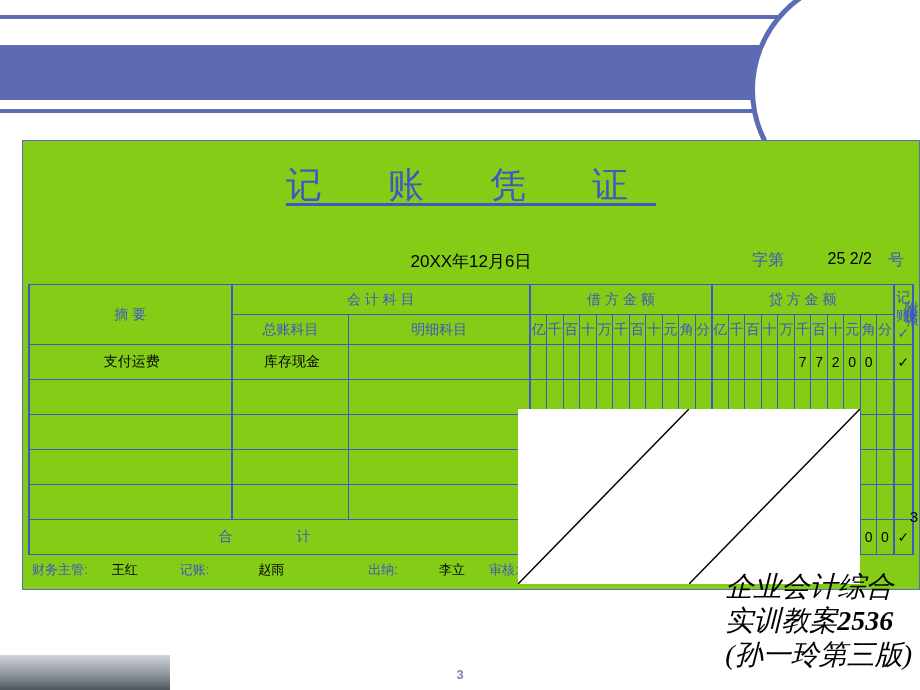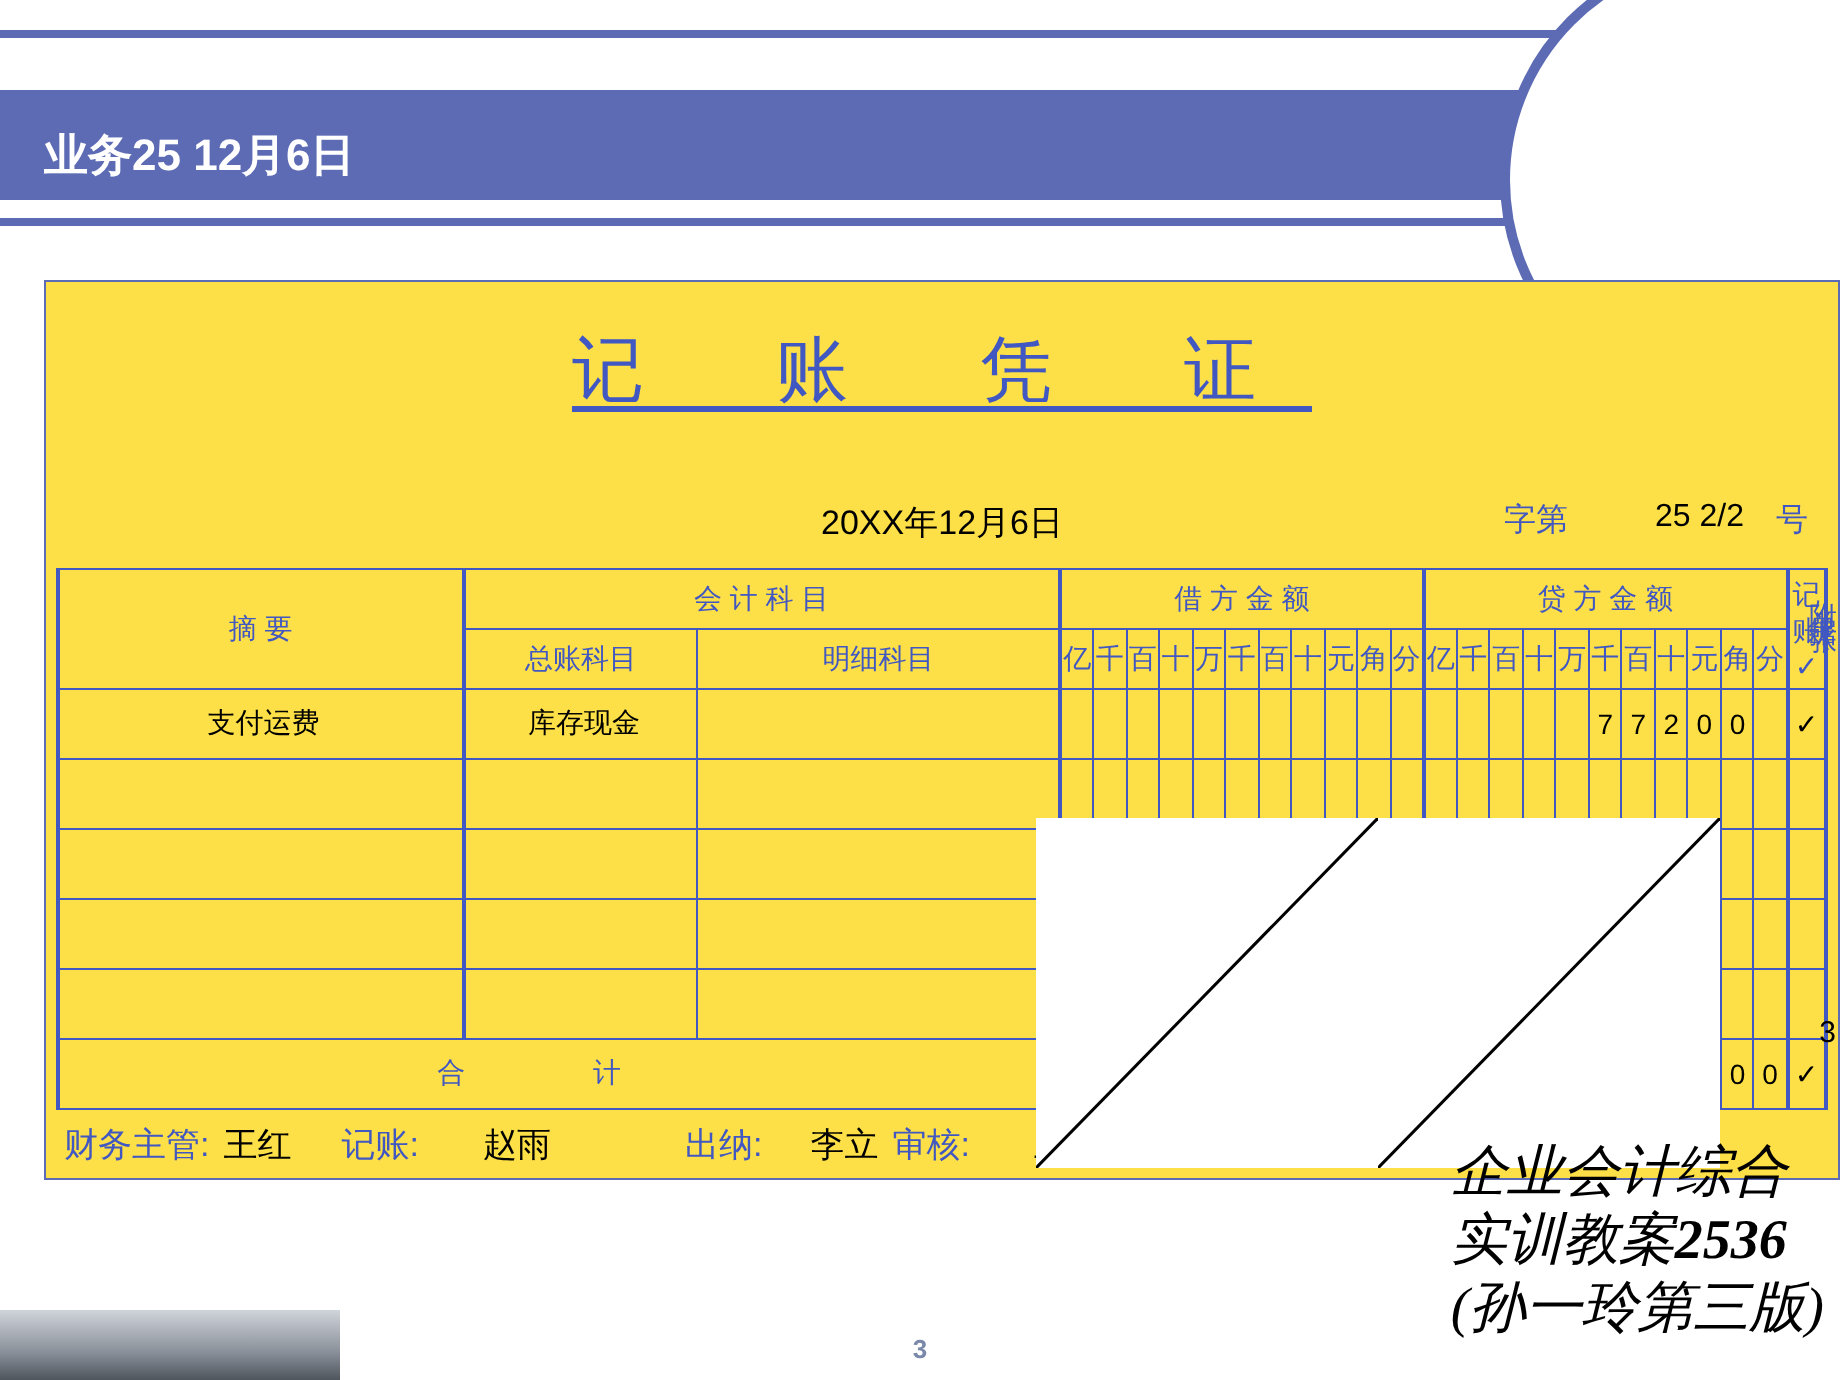--- a/index.html
+++ b/index.html
@@ -2,21 +2,21 @@
 <html><head>
 <meta charset="utf-8">
 <style>
 *{box-sizing:border-box;margin:0;padding:0}
 body{width:920px;height:690px;overflow:hidden;font-family:"SimSun","Microsoft YaHei",sans-serif;background:#fff;position:relative}
 .hdr{position:absolute;top:15px;left:0;right:0;height:110px}
 .hdr::before{content:"";position:absolute;top:0;left:0;right:0;height:90px;border-top:4px solid #5c6bb4;border-bottom:4px solid #5c6bb4;background:#fff}
 .hdr-circle{position:absolute;right:-60px;top:-40px;width:230px;height:230px;border-radius:50%;border:5px solid #5c6bb4;background:#fff}
 .hdr-title{position:absolute;top:48px;left:22px;color:#fff;font-size:22px;font-weight:bold;z-index:2}
 .hdr-band{position:absolute;top:30px;left:0;right:0;height:55px;background:#5c6bb4}
-.voucher{position:absolute;top:140px;left:22px;right:0;background:#fde047;border:1px solid #5c6bb4;padding:10px 5px 10px 5px;height:450px}
+.voucher{position:absolute;top:140px;left:22px;right:0;background:#84cc16;border:1px solid #5c6bb4;padding:10px 5px 10px 5px;height:450px}
 .vtitle{text-align:center;color:#4157c1;font-size:36px;letter-spacing:28px;padding:10px 0 4px;text-decoration:underline;text-underline-offset:6px}
 .dateline{position:relative;height:30px;margin:36px 0 4px}
 .dateline .d{position:absolute;left:50%;transform:translateX(-50%);font-size:17px}
 .dateline .z{position:absolute;right:130px;color:#4157c1;font-size:16px}
 .dateline .n{position:absolute;right:42px;font-size:16px}
 .dateline .h{position:absolute;right:10px;color:#4157c1;font-size:16px}
 table{border-collapse:collapse;width:100%;table-layout:fixed}
 td,th{border:1px solid #4157c1;font-size:14px;text-align:center;padding:0;height:28px;color:#000}
 th{color:#4157c1;font-weight:normal}
 .thick-r{border-right:2px solid #4157c1}
@@ -24,36 +24,35 @@
 .digitcell{width:15.5px;font-size:14px;padding:0}
 .summary{width:190px}
 .acct1{width:110px}
 .acct2{width:170px}
 .jz{width:18px;font-size:13px;line-height:14px}
 .row td{height:35px}
 .hrow th{height:30px}
 .left{text-align:center;padding-left:3px}
 .diag{position:absolute;background:#fff;pointer-events:none}
 .diag svg{width:100%;height:100%}
-.footer{display:flex;color:#4157c1;font-size:17px;padding:6px 4px 0;gap:7px}
+.footer{display:flex;color:#4157c1;font-size:13px;padding:6px 4px 0;gap:24px}
 .footer span.v{color:#000}
 .attach{position:absolute;right:-2px;top:290px;color:#4157c1;font-size:14px;writing-mode:vertical-rl;line-height:20px}
 .pgnum{position:absolute;bottom:8px;left:50%;transform:translateX(-50%);color:#7a88a9;font-size:13px;font-weight:bold}
 .watermark{position:absolute;right:8px;bottom:18px;color:#000000;font-size:28px;font-style:italic;text-align:left;line-height:34px;font-family:"KaiTi",serif;z-index:10;pointer-events:none}
 .watermark .num{font-weight:bold;font-style:italic}
 .photo{position:absolute;left:0;bottom:0;width:170px;height:35px;background:linear-gradient(180deg,#d0d4db 0%,#8a9099 60%,#4f555d 100%)}
 .hj{color:#4157c1;letter-spacing:30px}
 </style>
 </head>
 <body>
 
 <div class="hdr">
   <div class="hdr-band"></div>
   <div class="hdr-circle"></div>
-  <div class="hdr-title">业务25   12月6日</div>
 </div>
 
 <div class="voucher">
   <div class="vtitle">记 账 凭 证</div>
   <div class="dateline">
     <span class="d">20XX年12月6日</span>
     <span class="z">字第</span>
     <span class="n">25 2/2</span>
     <span class="h">号</span>
   </div>

